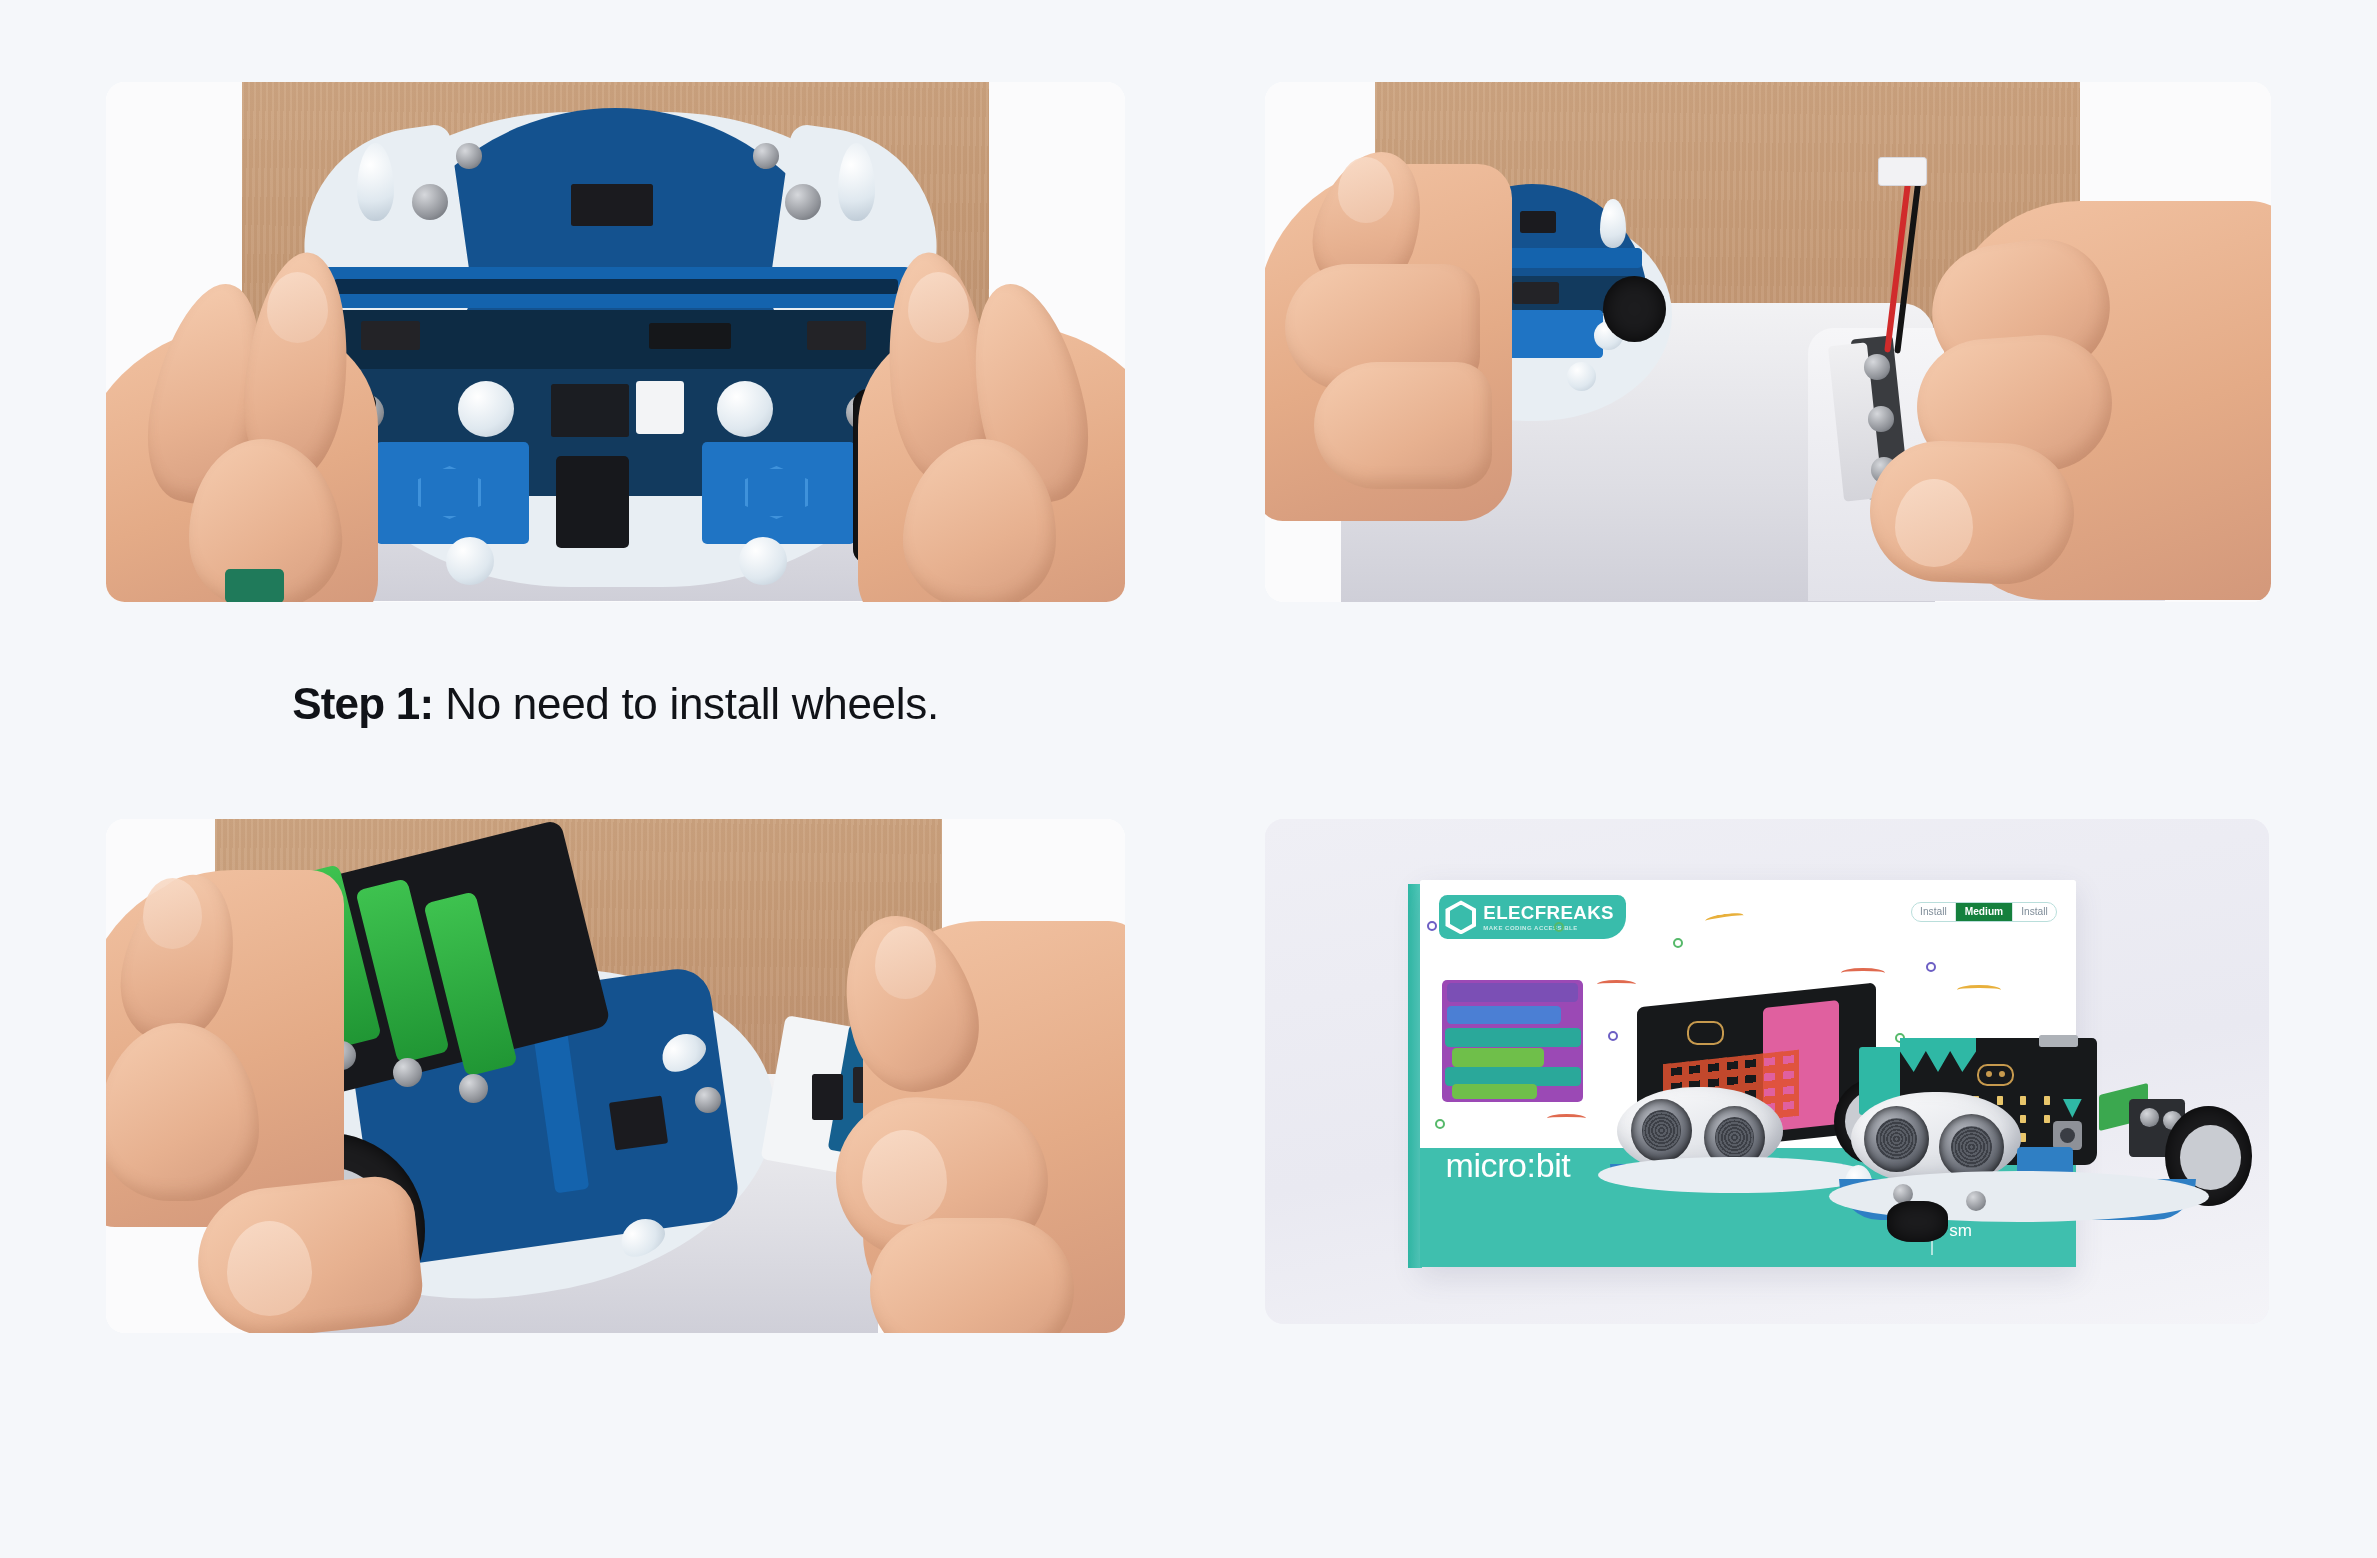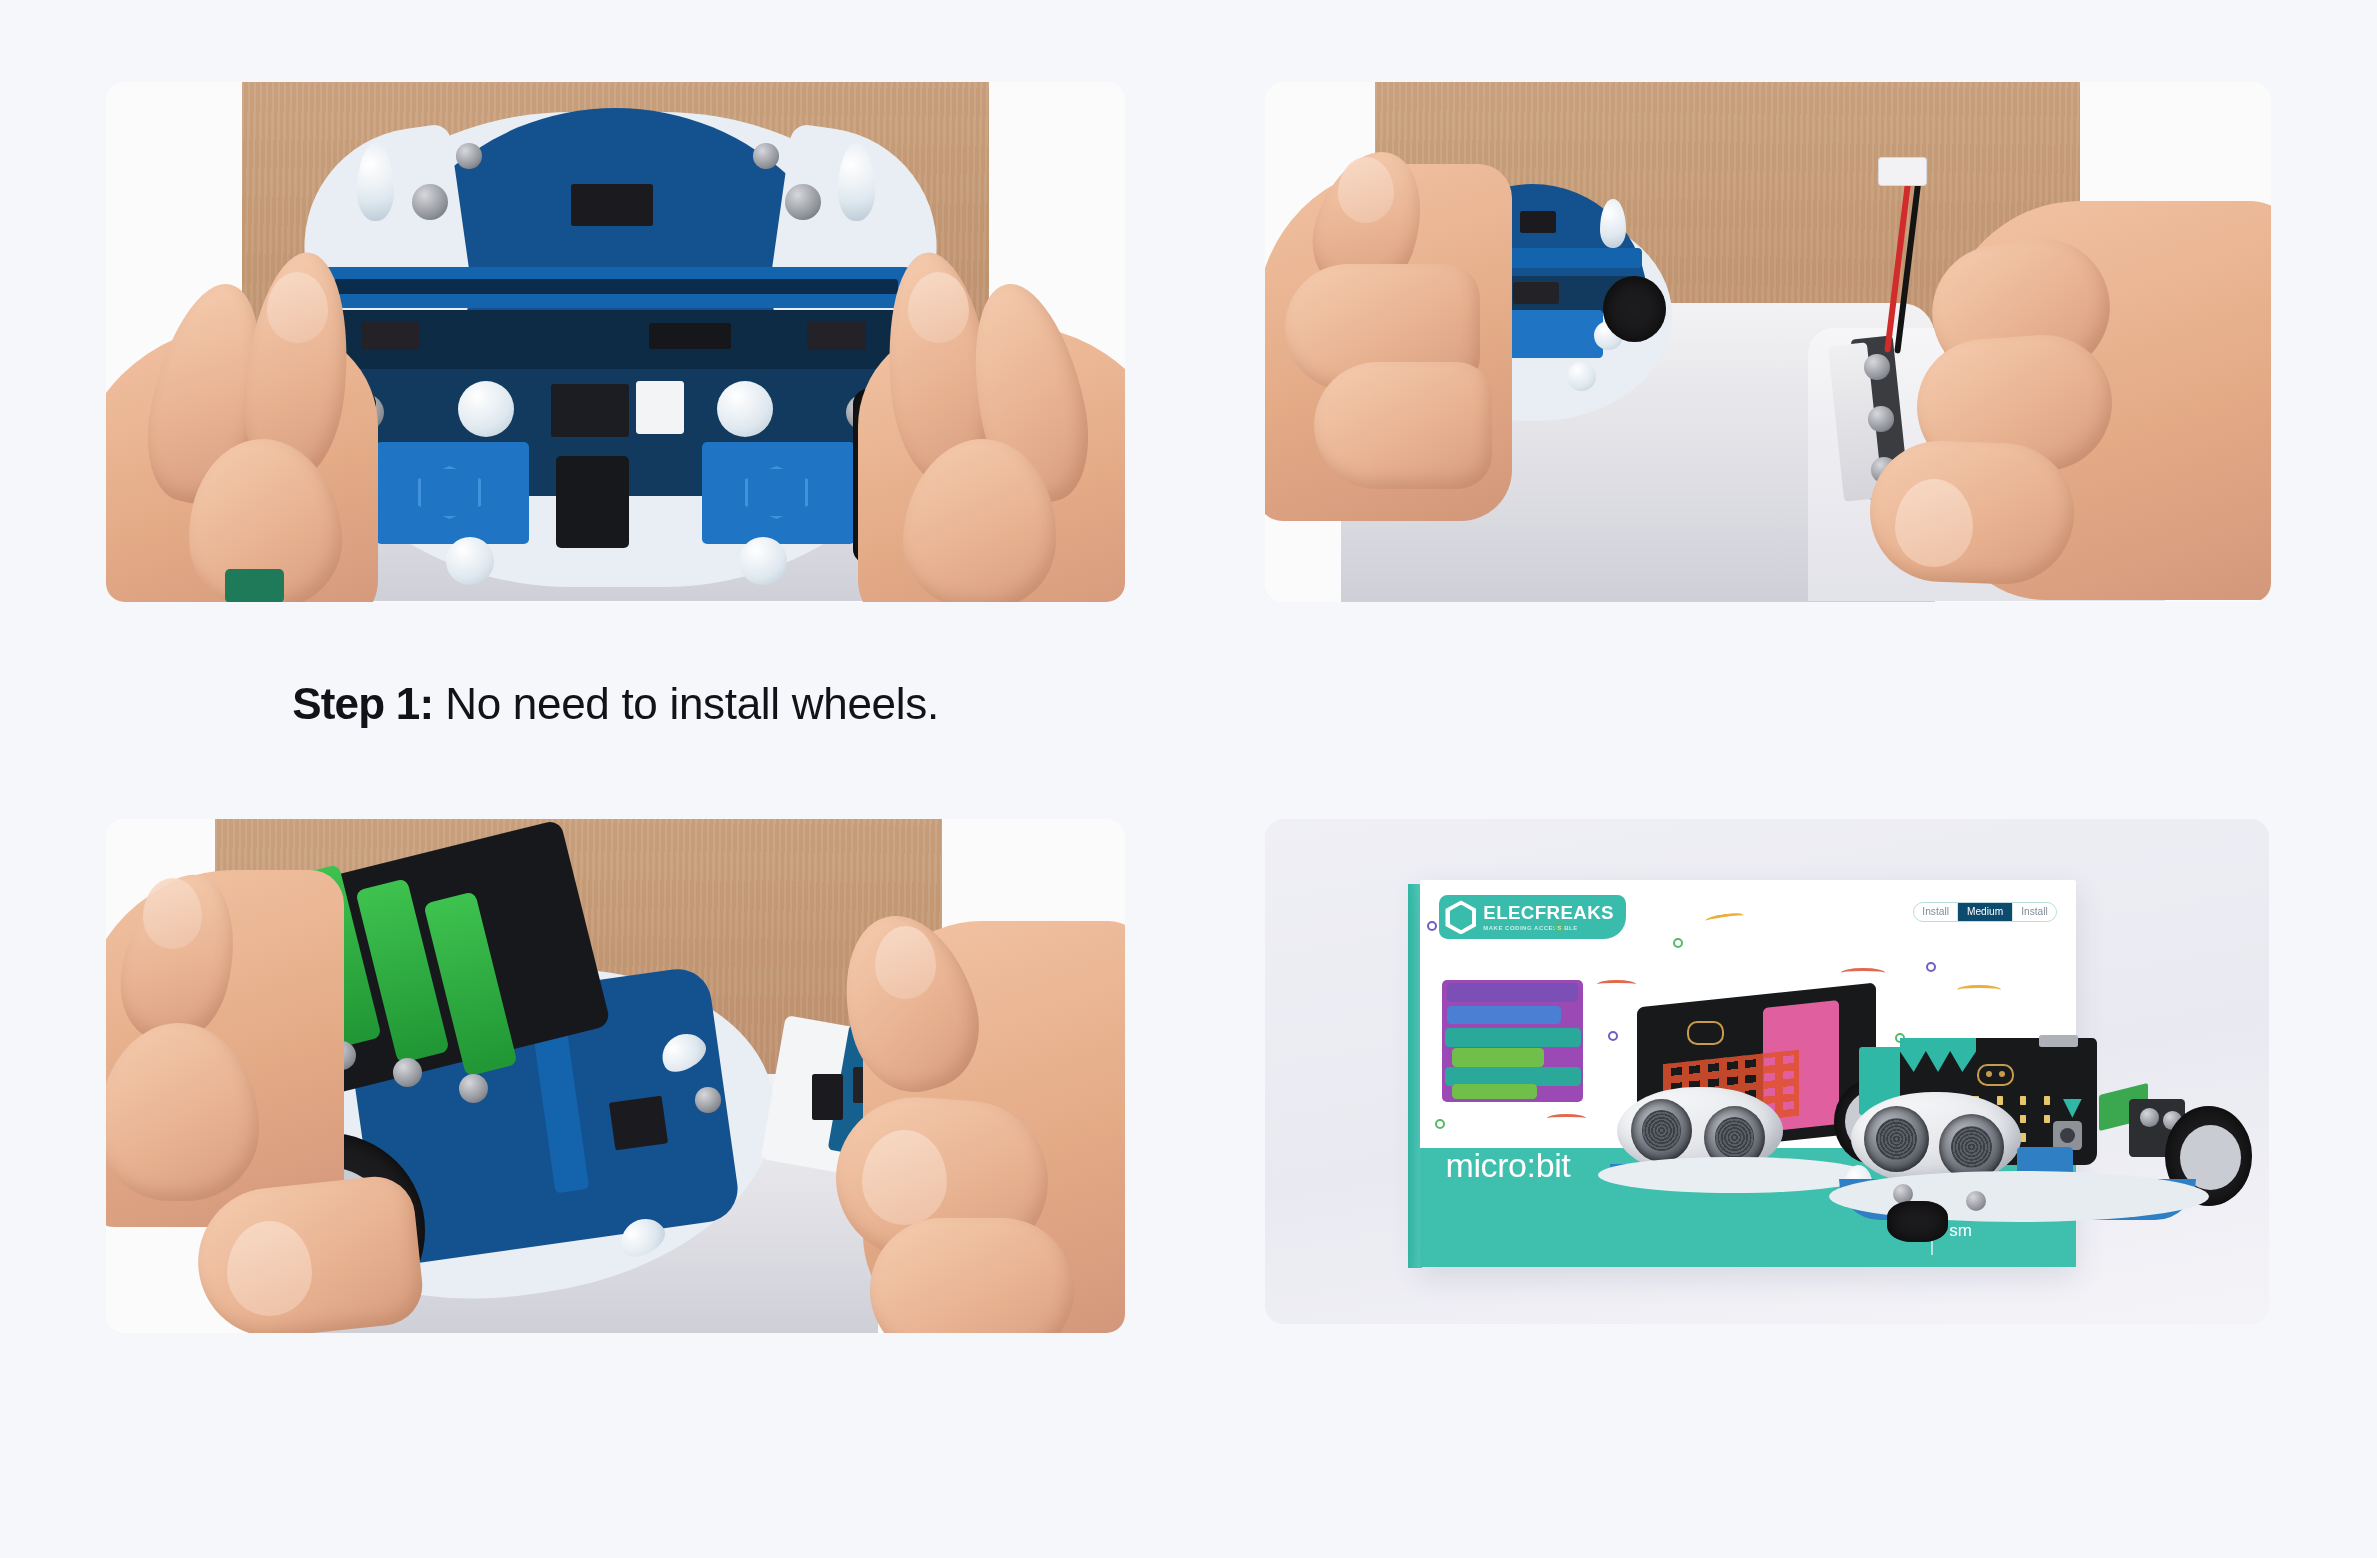--- a/index.html
+++ b/index.html
@@ -135,21 +135,21 @@
   .diff {
     position:absolute; display:flex;
     border:1.3px solid #b9dedb; border-radius:12px; overflow:hidden;
     background:#fff;
   }
   .diff span {
     font-size:10.2px; padding:3.4px 8.5px; color:#7f8d99; white-space:nowrap;
     border-right:0.8px solid #d6e7e5;
   }
   .diff span:last-child{ border-right:none; }
-  .diff span.on { background:#0c4a6e; color:#fff; font-weight:400; }
+  .diff span.on { background:#15803d; color:#fff; font-weight:700; }
   .playing {
     position:absolute; background:#7cc043; color:#fff;
     font-size:13.6px; font-weight:700; letter-spacing:0.4px;
     padding:6.8px 12px; border-radius:6.8px;
   }
   .blocks { position:absolute; background:#9b49b5; border-radius:5.1px; }
   .blk { position:absolute; border-radius:4.2px; height:18.7px; }
   .confetti { position:absolute; }
   .ring { position:absolute; border-radius:50%; border:2.5px solid; }
   .box-title-small { position:absolute; color:#fff; font-size:34px; letter-spacing:-0.4px; }

